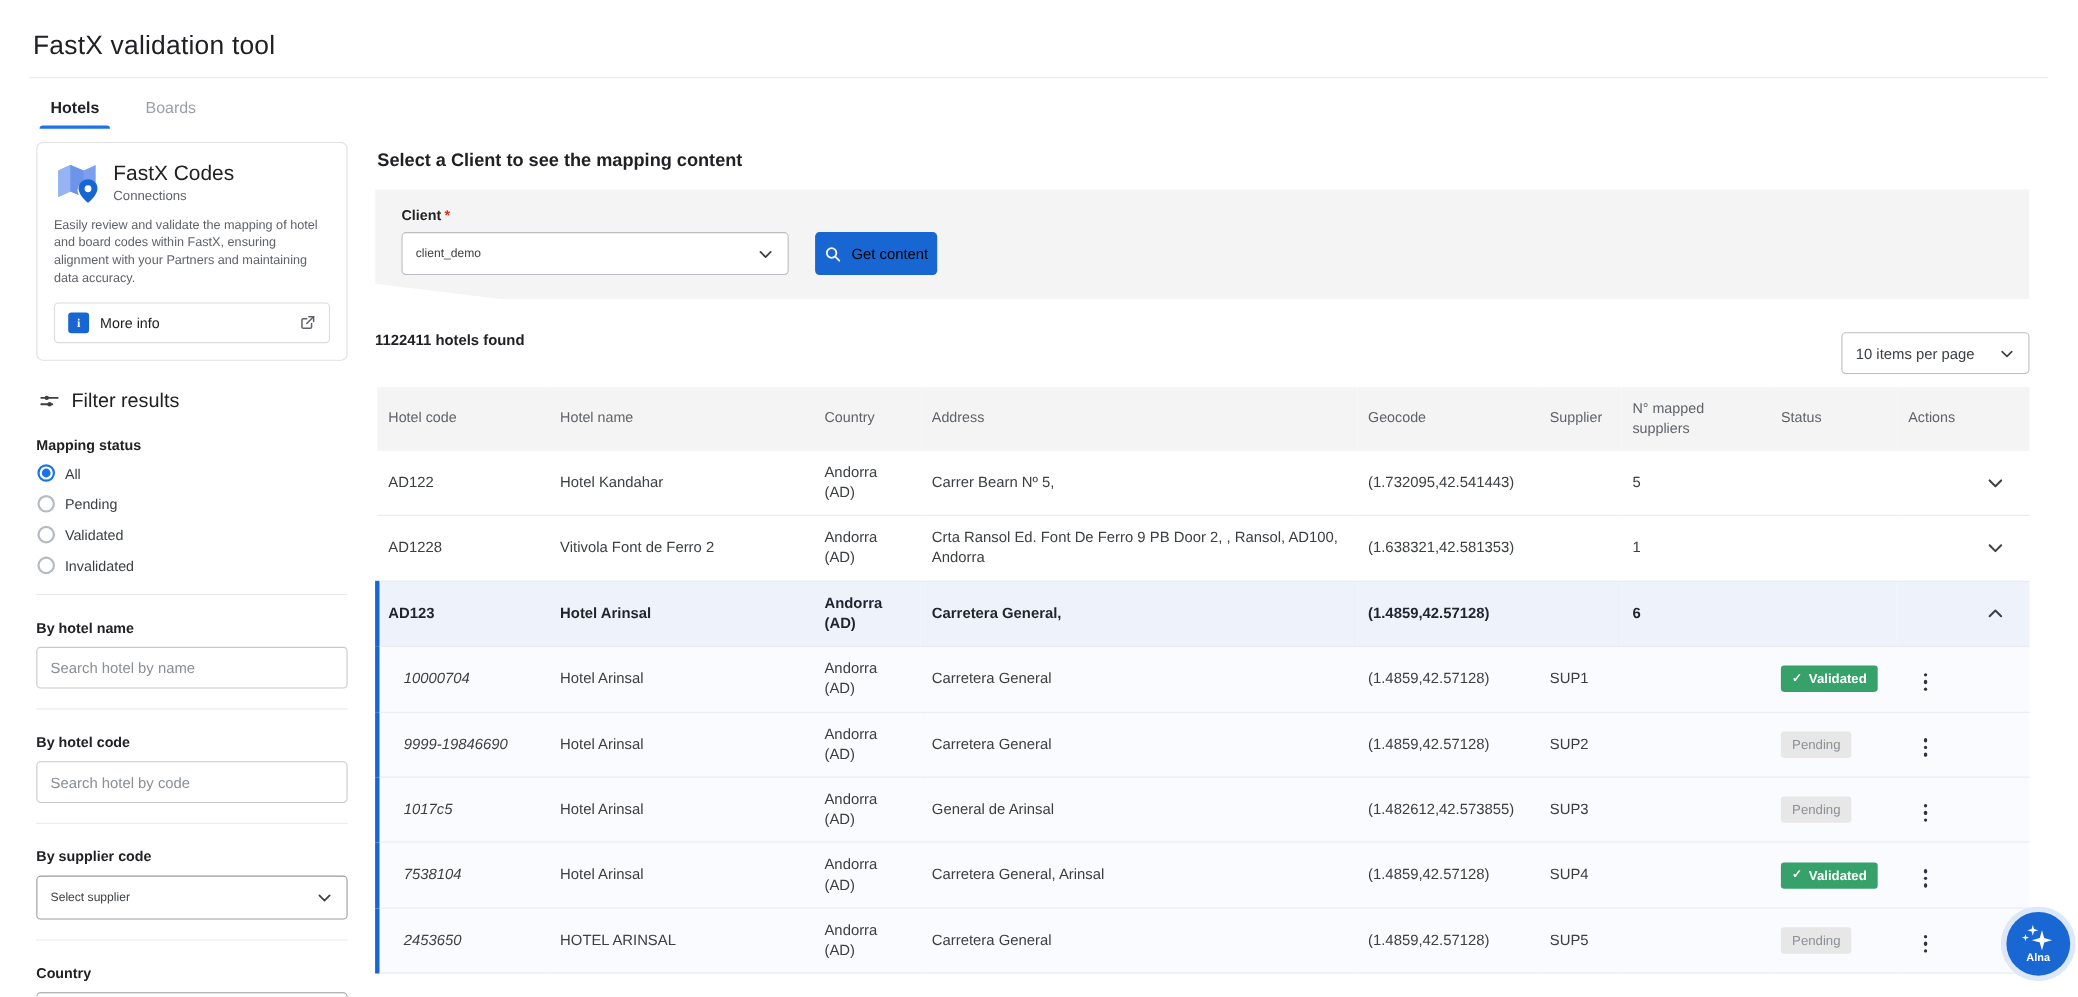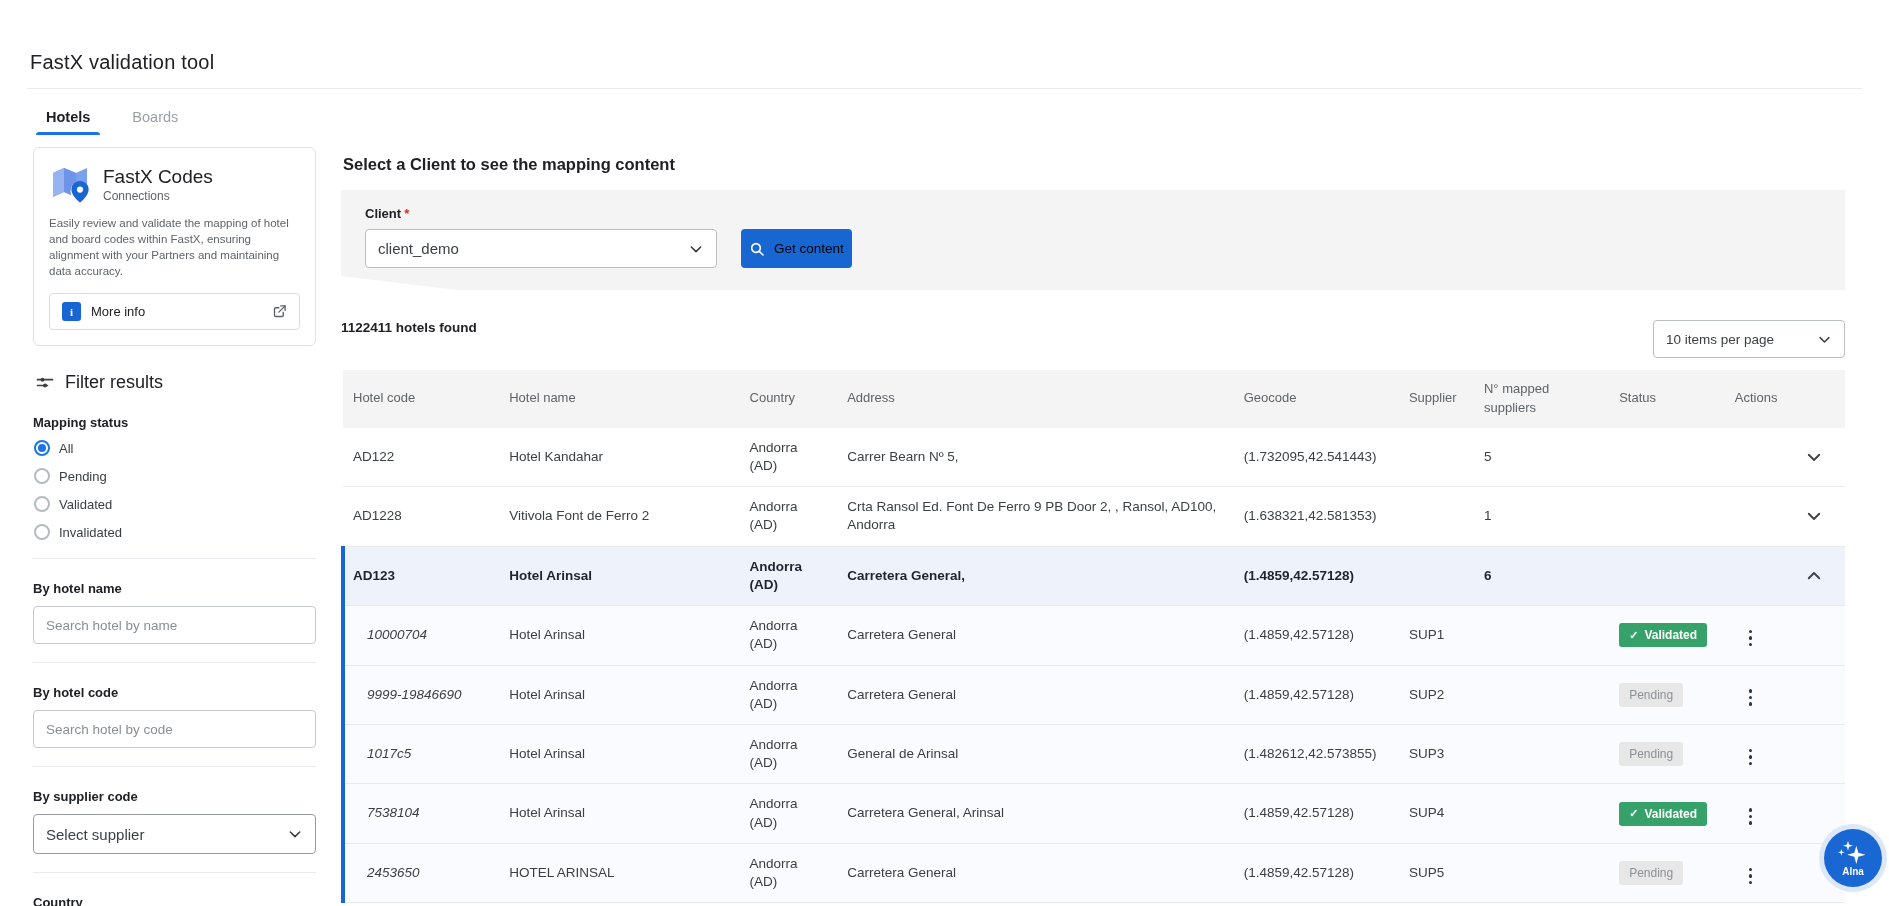--- a/index.html
+++ b/index.html
@@ -22,21 +22,21 @@
   *{box-sizing:border-box;margin:0;padding:0;}
   html,body{width:1889px;height:906px;overflow:hidden;}
   body{
     font-family:"Liberation Sans", sans-serif;
     background:#ffffff;
     color:var(--text);
     font-size:13.5px;
   }
   
   .app-header{padding:28px 27px 14px 30px;}
-  .app-title{font-size:20px;font-weight:500;letter-spacing:.2px;margin-top:23px;}
+  .app-title{font-size:24px;font-weight:500;letter-spacing:.2px;}
   .title-divider{height:1px;background:var(--border-light);margin:0 27px;}
   .tabs-bar{display:flex;gap:38px;padding:0 0 0 44px;margin-top:12px;}
   .tab{font-size:14.5px;padding:8px 2px 10px;cursor:pointer;position:relative;color:var(--faint);}
   .tab.active{color:var(--text);font-weight:700;}
   .tab.active::after{
     content:"";position:absolute;left:-8px;right:-8px;bottom:0;height:3px;
     background:var(--accent-underline);border-radius:3px 3px 0 0;
   }
   
   .content{display:flex;align-items:flex-start;padding:12px 44px 0 33px;}
@@ -71,41 +71,41 @@
   .radio-label{font-size:13px;color:var(--text-soft);}
   .f-divider{height:1px;background:var(--border-light);margin:18px 0 0;}
   .f-input{
     width:100%;height:38px;border:1px solid #c6c9cc;border-radius:4px;
     padding:0 12px;font-size:13.5px;color:var(--text-soft);font-family:inherit;background:#fff;
   }
   .f-input::placeholder{color:#8a8f94;}
   .select-box{
     width:100%;height:40px;border:1px solid #989ca1;border-radius:4px;background:#fff;
     display:flex;align-items:center;justify-content:space-between;
-    padding:0 12px;font-size:15px;color:var(--text-soft);cursor:pointer;
+    padding:0 12px;font-size:11px;color:var(--text-soft);cursor:pointer;
   }
   
   .main-heading{font-size:16.5px;font-weight:700;margin:8px 0 0 2px;}
   .client-panel{
     margin-top:16px;background:var(--panel);padding:16px 24px 22px;
     clip-path:polygon(0 0,100% 0,100% 100%,116px 100%,0 calc(100% - 14px));
   }
   .client-label{font-size:13px;font-weight:700;margin-bottom:8px;}
   .client-label .req{color:var(--asterisk);margin-left:3px;}
   .client-row{display:flex;align-items:center;gap:24px;}
   .client-select{width:352px;height:39px;border-color:#babec2;}
   .btn-primary{
     height:39px;display:inline-flex;align-items:center;gap:9px;
     background:var(--accent);color:#000000;border:none;border-radius:4px;
     padding:0 8px;font-size:13.5px;font-weight:500;cursor:pointer;font-family:inherit;
   }
   
   .results-bar{display:flex;align-items:flex-start;justify-content:space-between;margin:30px 0 12px;}
   .results-count{font-size:13.5px;font-weight:700;}
-  .page-size{width:192px;height:38px;border-color:#babec2;font-size:13.5px;color:var(--text-soft);}
+  .page-size{width:171px;height:38px;border-color:#babec2;font-size:13.5px;color:var(--text-soft);}
   table{width:100%;border-collapse:collapse;table-layout:fixed;}
   thead th{
     background:var(--panel);color:var(--muted);font-weight:400;font-size:13px;
     text-align:left;padding:10px 10px;height:56px;vertical-align:middle;line-height:1.45;
   }
   tbody td{
     border-bottom:1px solid var(--border-light);font-size:13.5px;color:var(--text-soft);
     padding:11px 10px;vertical-align:middle;line-height:1.35;height:59px;
     overflow-wrap:break-word;
   }

